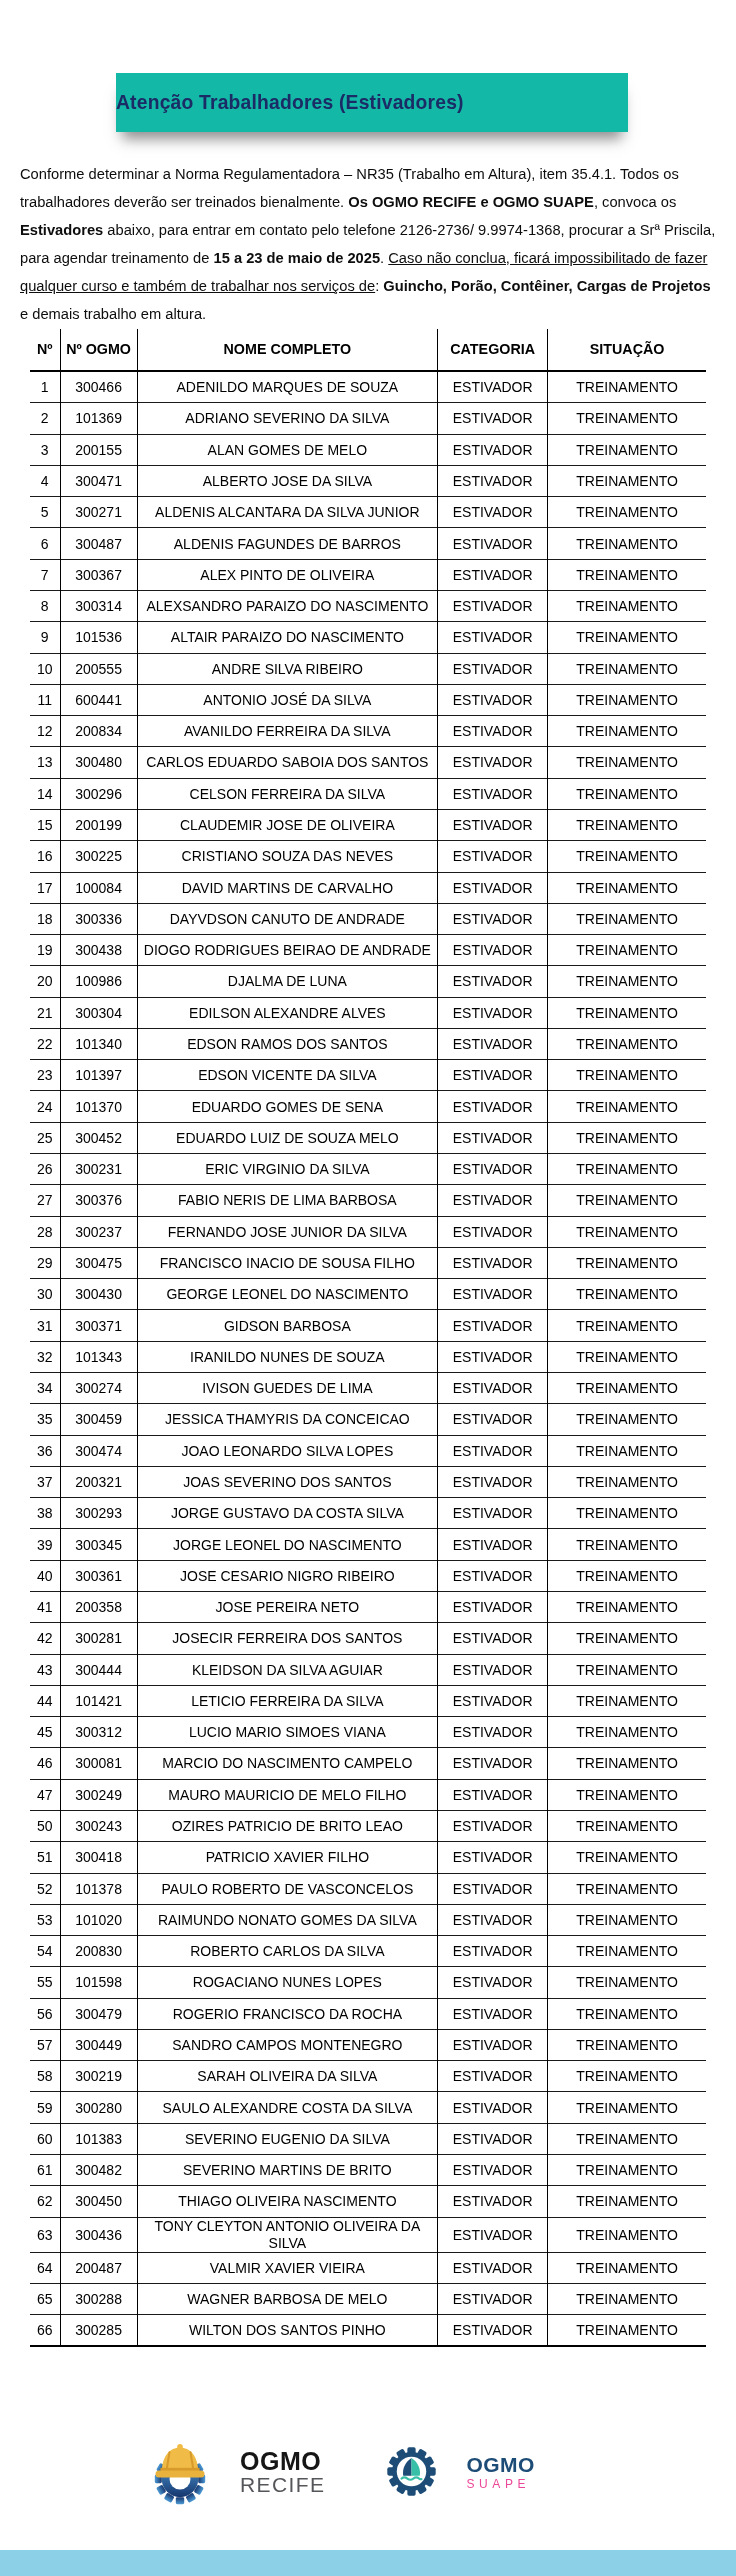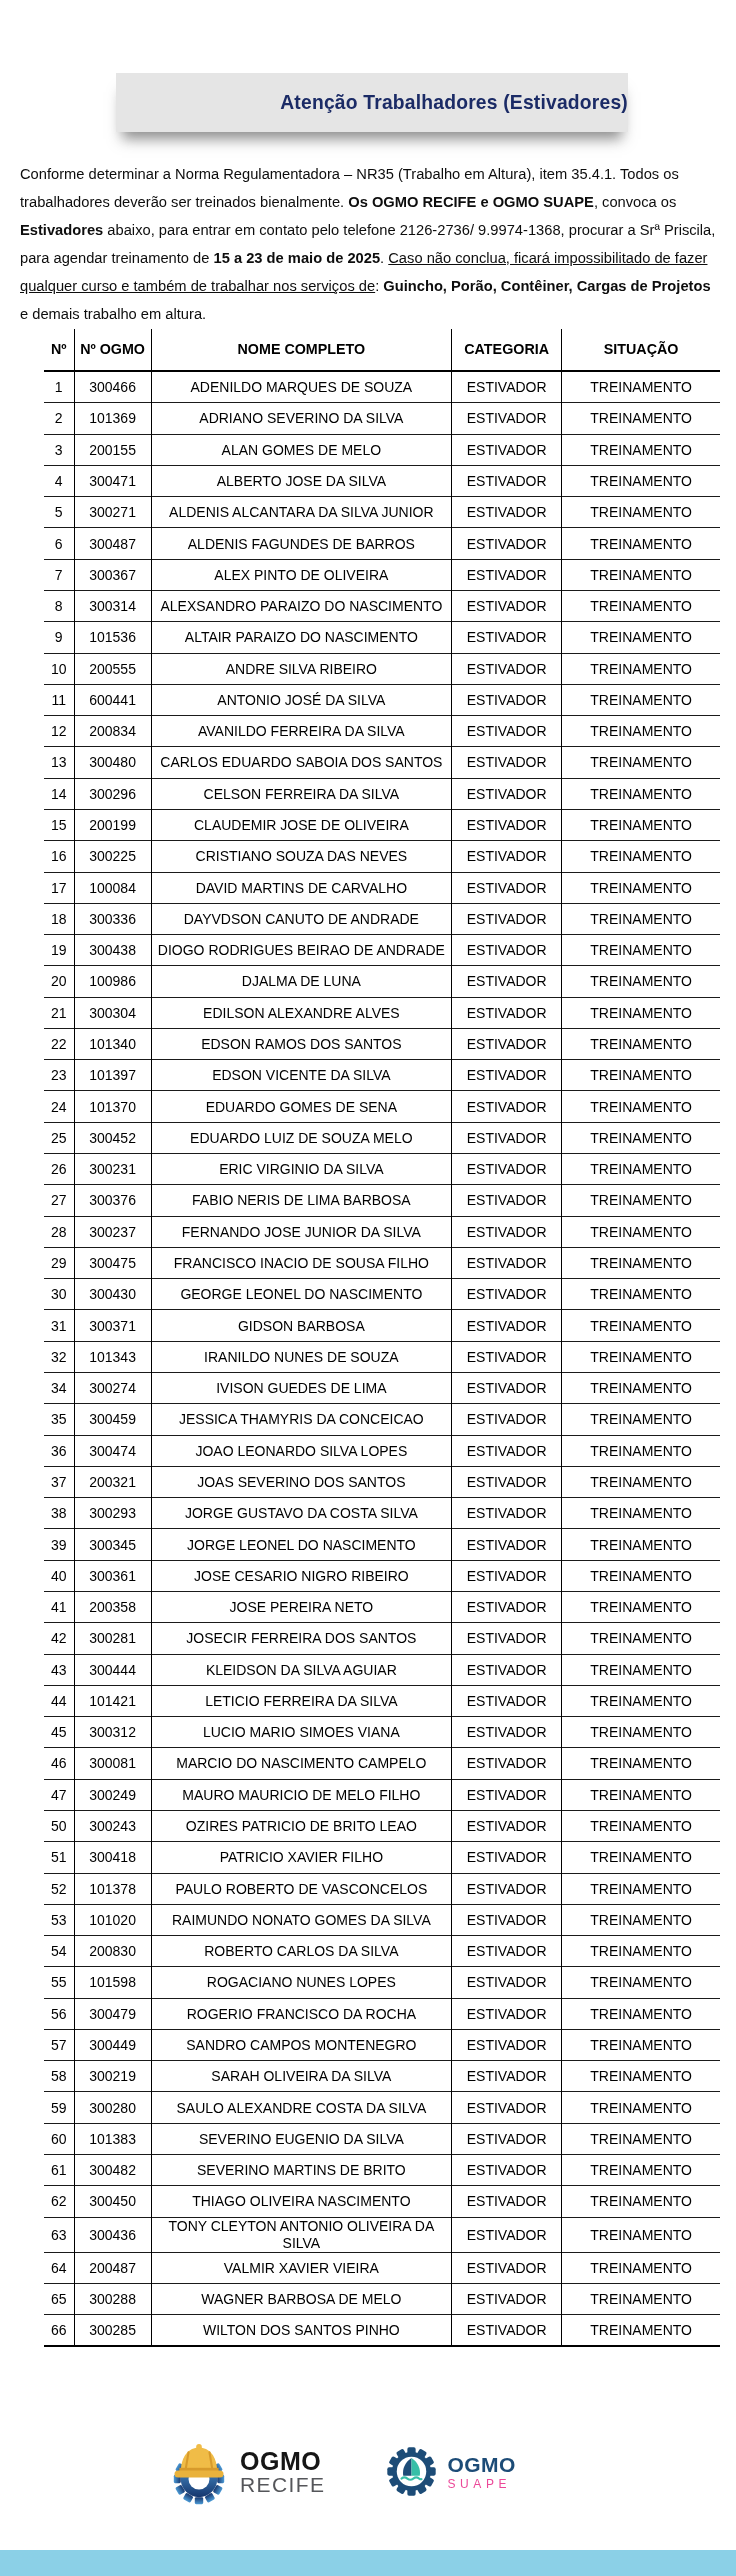--- a/index.html
+++ b/index.html
@@ -3,56 +3,56 @@
 <meta charset="utf-8">
 <style>
   html,body { margin:0; padding:0; background:#ffffff; }
   .page {
     position:relative; width:736px; height:2576px; background:#ffffff;
     font-family:"Liberation Sans", sans-serif; overflow:hidden;
   }
   
   .banner {
     position:absolute; left:116px; top:73px; width:512px; height:59px;
-    background:#e5e5e5; color:#1B2B66;
-    display:flex; align-items:center; justify-content:flex-end;
+    background:#14b8a6; color:#1B2B66;
+    display:flex; align-items:center; justify-content:flex-start;
     font-weight:bold; font-size:19.3px; letter-spacing:0.2px;
     box-shadow:0 13px 13px -6.4px rgba(50,50,50,.55);
   }
   
   .intro {
     position:absolute; left:20px; top:160px; width:696px;
     margin:0; font-size:14.7px; line-height:28px; color:#0d0d0d;
   }
   .intro .b { font-weight:bold; }
   .intro .u { text-decoration:underline; }
   
   .tbl {
-    position:absolute; left:44px; top:329px; width:676px;
+    position:absolute; left:30px; top:329px; width:676px;
     border-collapse:collapse; table-layout:fixed;
   }
   .tbl th {
     height:39px; font-size:14.3px; font-weight:bold;
   }
   .tbl td { height:28.5px; font-size:14px; padding:0.9px 2.8px; }
   .tbl th, .tbl td {
     text-align:center; vertical-align:middle;
     border-left:1.8px solid #000; overflow:hidden; line-height:1.15;
   }
   .tbl th:first-child, .tbl td:first-child { border-left:none; }
   .tbl thead tr { border-bottom:2.8px solid #000; }
   .tbl tbody tr { border-bottom:1.4px solid #1a1a1a; }
   .tbl tbody tr:last-child { border-bottom:2.8px solid #000; }
   
   .footer {
     position:absolute; left:0; top:2429px; width:736px; height:88px;
     display:flex; align-items:center; justify-content:center; gap:57px;
     transform:translateX(-28px);
   }
-  .logo { display:flex; align-items:center; gap:6px; }
+  .logo { display:flex; align-items:center; gap:25px; }
   .logo-text { display:flex; flex-direction:column; justify-content:center; }
   .recife-title { font-size:25px; font-weight:bold; color:#161616; letter-spacing:0.5px; line-height:1; }
   .recife-sub   { font-size:21px; color:#55565A; letter-spacing:1.4px; line-height:1.05; }
   .suape-title  { font-size:21px; font-weight:bold; color:#1D4C77; letter-spacing:0.5px; line-height:1; }
   .suape-sub    { font-size:12px; color:#ec4899; letter-spacing:4.6px; line-height:1.3; margin-top:1.8px; }
   
   .bottom-bar {
     position:absolute; left:0; bottom:0; width:736px; height:26px; background:#8BD0E7;
   }
 </style>

